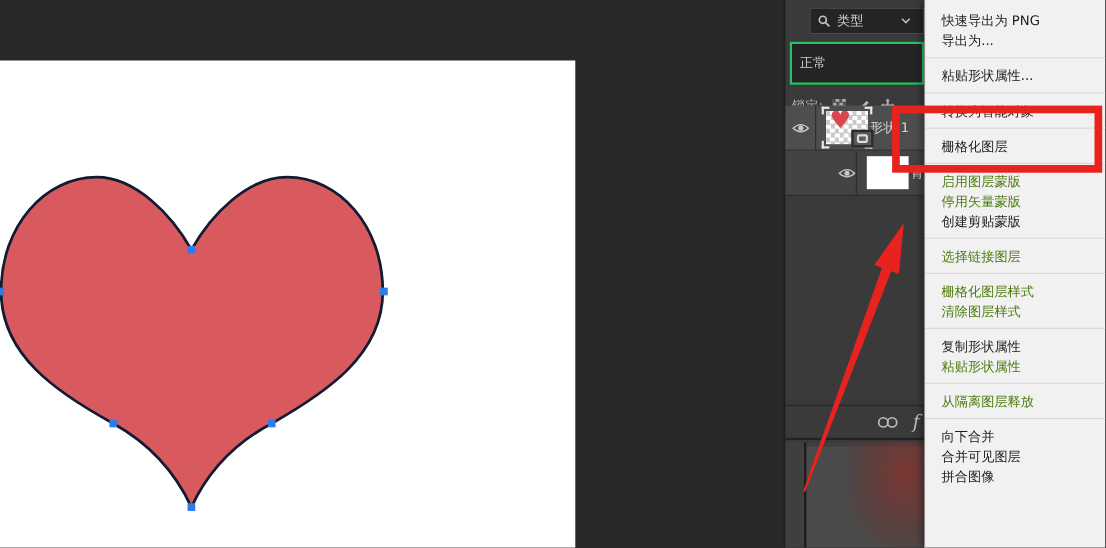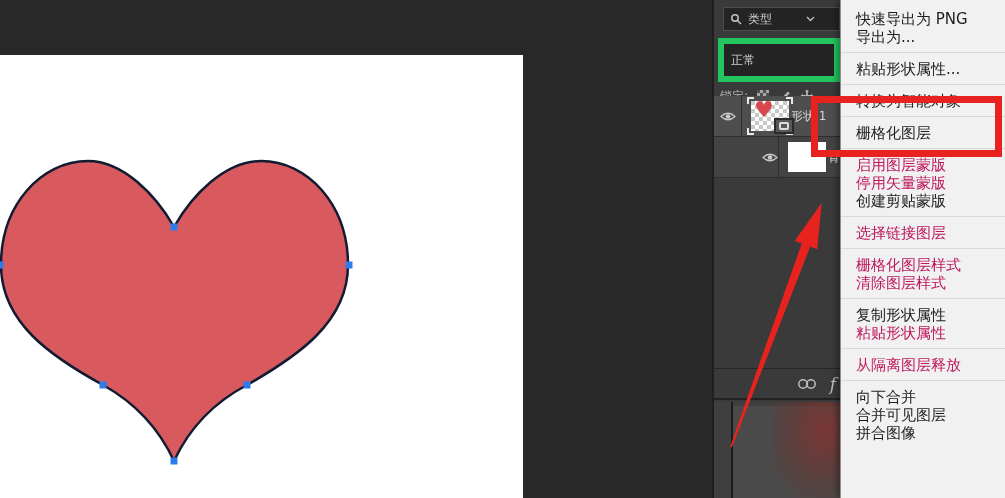--- a/index.html
+++ b/index.html
@@ -7,25 +7,25 @@
   body { font-family:"DejaVu Sans","Liberation Sans",sans-serif; background:#282828; position:relative; }
   #stage { position:absolute; inset:0; width:1005px; height:498px; overflow:hidden; }
 
   
   .doc-canvas { position:absolute; left:0; top:55px; width:523px; height:443px; background:#ffffff; }
   .doc-canvas svg { position:absolute; left:0; top:0; }
 
   
   .layers-panel { position:absolute; left:712px; top:0; width:128px; height:498px;
                   background:#3a3a3a; border-left:2px solid #1f1f1f; color:#cfcfcf; font-size:12px; }
-  .filter-row { position:absolute; left:4px; top:0; right:0; height:34px; }
+  .filter-row { position:absolute; left:17px; top:0; right:0; height:34px; }
   .filter-box { position:absolute; left:5px; top:7px; right:0; height:24px; background:#242424;
                 border:1px solid #4d4d4d; display:flex; align-items:center; gap:6px; padding:0 6px; }
   .blend-box { position:absolute; left:4px; top:38px; right:0; height:39px; background:#242424;
-               border:6px solid #22c55e; display:flex; align-items:center; padding:16px 7px; }
+               border:2px solid #22c55e; display:flex; align-items:center; padding:16px 7px; }
   .lock-row { position:absolute; left:6px; top:84px; right:0; height:24px; display:flex; align-items:center; gap:9px; color:#b5b5b5; }
   .lock-check { width:12px; height:12px; background:repeating-conic-gradient(#a8a8a8 0 25%, #4f4f4f 0 50%); background-size:6px 6px; }
   .layer-list { position:absolute; left:0; top:96px; right:0; }
   .layer-row { position:relative; height:41px; display:flex; align-items:center; border-bottom:1px solid #2d2d2d; }
   .layer-row.selected { background:#4e4e4e; }
   .layer-row.normal { background:#434343;padding-left:48px; }
   .eye-wrap { width:28px; display:flex; justify-content:center; border-right:1px solid #2d2d2d; align-self:stretch; align-items:center; }
   .thumb-wrap { position:relative; margin-left:9px; width:38px; height:30px; }
   .thumb { width:38px; height:30px; }
   .thumb.checker { background:#fff repeating-conic-gradient(#ffffff 0 25%, #c9c9c9 0 50%); background-size:8px 8px; position:relative; overflow:hidden; }
@@ -45,23 +45,23 @@
   .fx-label { font-family:"DejaVu Serif","Liberation Serif",serif; font-style:italic; font-size:17px; color:#bdbdbd; }
   .panel-under { position:absolute; left:0; top:402px; right:0; bottom:0; background:#3f3f3f; overflow:hidden; }
   .panel-under .vline { position:absolute; left:17px; top:0; bottom:0; width:2px; background:#1c1c1c; }
   .panel-under .lighter { position:absolute; left:19px; top:4px; right:0; bottom:0; background:#4a4a4a; }
   .panel-under .redblur { position:absolute; left:58px; top:0; right:0; bottom:0;
       background:radial-gradient(ellipse at 75% 30%, rgba(148,44,38,0.65), rgba(110,50,45,0.35) 55%, rgba(74,74,74,0) 85%); }
 
   
   .context-menu { position:absolute; left:840px; top:0; width:165px; height:498px; background:#f1f1f1;
                   border-left:1px solid #8f8f8f; box-shadow:-3px 0 6px rgba(0,0,0,0.35); padding-top:10px;
-                  font-size:15px; color:#1d1d1d; z-index:40; }
+                  font-size:12px; color:#1d1d1d; z-index:40; }
   .mi { height:18px; line-height:18px; padding-left:15px; white-space:nowrap; }
-  .mi.disabled { color:#be185d; }
+  .mi.disabled { color:#4d7c0f; }
   .msep { height:14px; position:relative; }
   .msep::after { content:""; position:absolute; left:0; right:0; top:6px; height:1px; background:#d8d8d8; }
 
   
   .annot-box { position:absolute; left:811px; top:96px; width:191px; height:61px; border:7px solid #e8231f; z-index:60; }
   .annot-arrow { position:absolute; left:0; top:0; z-index:50; pointer-events:none; }
 
   .icon-svg { display:block; }
 </style>
 </head>

